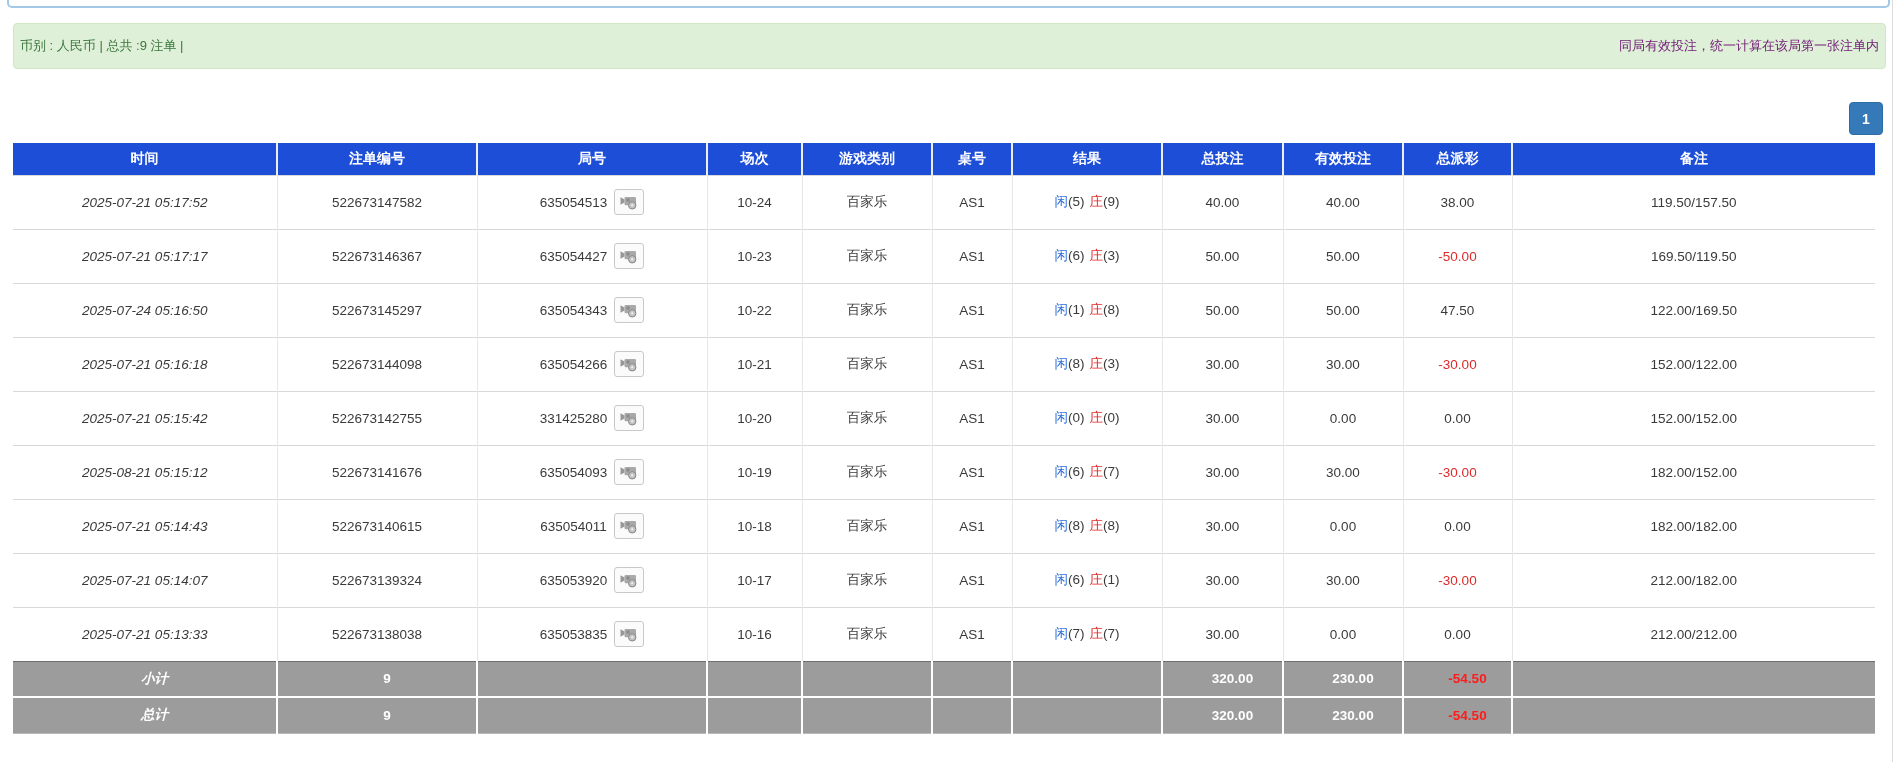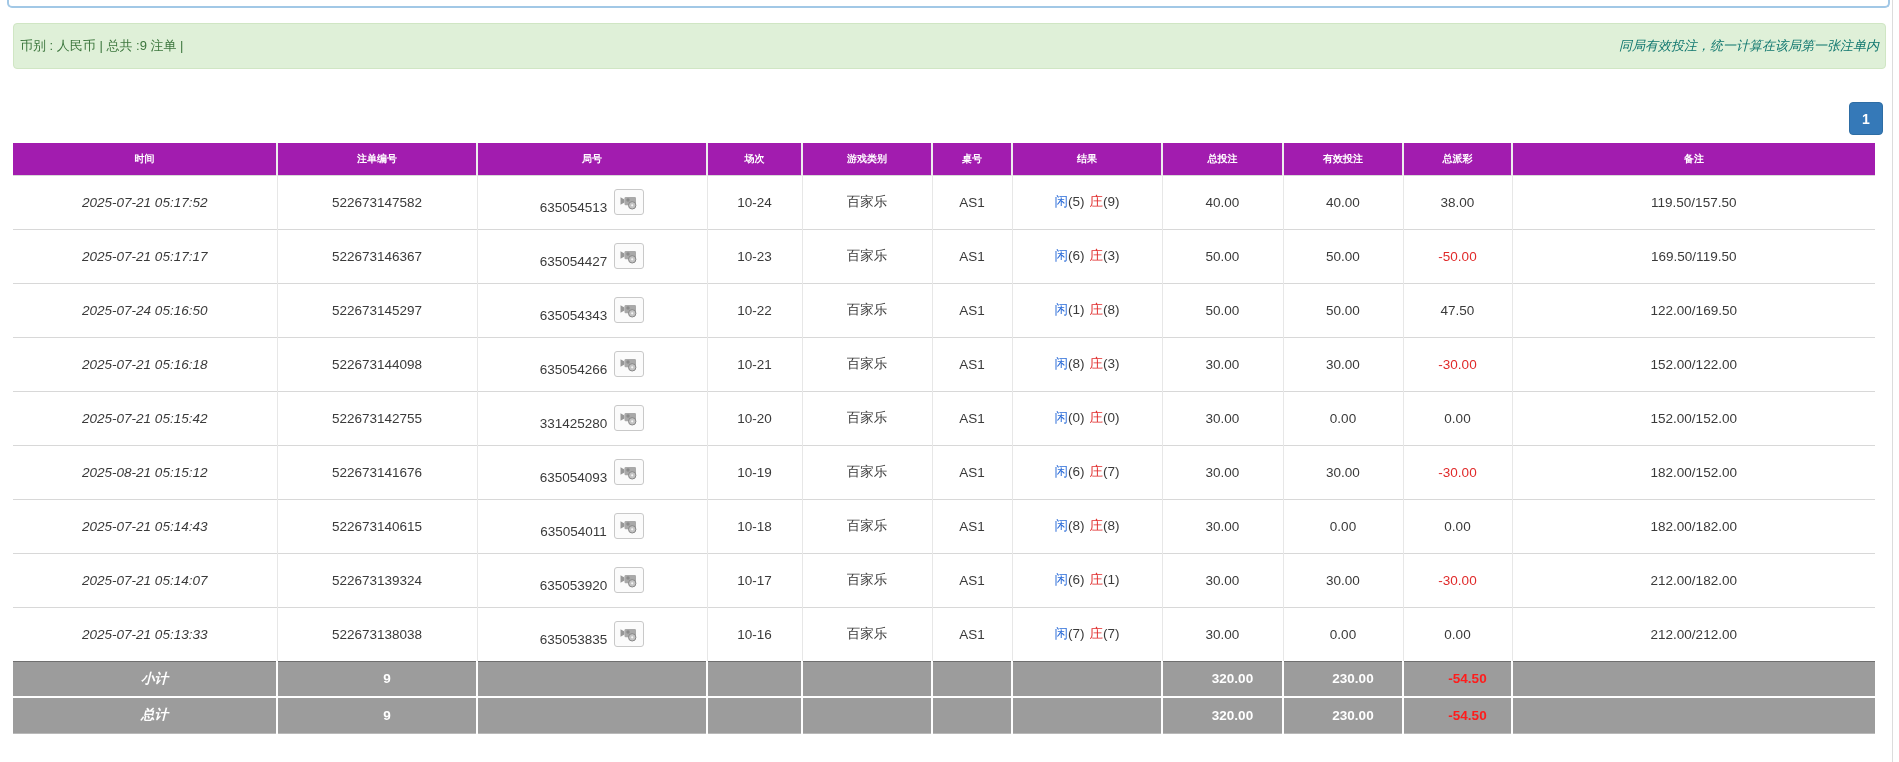--- a/index.html
+++ b/index.html
@@ -21,53 +21,53 @@
     border: 2px solid #a2c8e6; border-top: none;
     border-radius: 0 0 5px 5px;
   }
   .alert-bar {
     margin: 15px 13px 0 13px; height: 46px;
     background: #dff0d8; border: 1px solid #d0e6c4; border-radius: 4px;
     display: flex; align-items: center; justify-content: space-between;
     padding: 0 6px; font-size: 13px;
   }
   .alert-left { color: #3c763d; }
-  .alert-right { color: #0f766e; font-style: italic; }
+  .alert-right { color: #701a75; }
   .pager-row { margin: 0 13px; height: 74px; position: relative; }
   .page-btn {
     position: absolute; right: 3px; top: 33px;
     width: 34px; height: 33px;
     background: #3579b8; border: 1px solid #2e6da4; border-radius: 4px;
     color: #fff; font-size: 14px; font-weight: 700;
     display: flex; align-items: center; justify-content: center;
     cursor: pointer;
   }
   table.bets {
     margin: 0 13px; width: 1862px;
     border-collapse: collapse; table-layout: fixed;
     border-bottom: 1px solid #b9b9b9;
   }
   table.bets th {
-    background: #a21caf; color: #fff;
-    height: 32px; font-size: 10px; font-weight: 700;
+    background: #1d4ed8; color: #fff;
+    height: 32px; font-size: 14px; font-weight: 700;
     border-left: 2px solid #ededed;
   }
   table.bets th:first-child { border-left: none; }
   table.bets td {
     height: 54px; text-align: center; vertical-align: middle;
     font-size: 13.5px; color: #3a3a3a;
     border-top: 1px solid #d8d8d8; border-left: 1px solid #e7e7e7;
     overflow: hidden; white-space: nowrap;
   }
   table.bets td:first-child { border-left: none; font-style: italic; }
   .blue { color: #2b6cd9; }
   .red  { color: #e02a2a; }
   .banker-label { margin-left: 5px; }
   td.payout.neg { color: #e02a2a; }
-  .round-flex { display: flex; align-items: flex-end; justify-content: center; gap: 7px; }
+  .round-flex { display: flex; align-items: center; justify-content: center; gap: 7px; }
   .video-btn {
     width: 30px; height: 26px; flex: 0 0 auto;
     background: #fbfbfb; border: 1px solid #c9c9c9; border-radius: 3px;
     display: inline-flex; align-items: center; justify-content: center;
     cursor: pointer;
   }
   tr.footer td {
     background: #9c9c9c; color: #fff; font-weight: 700;
     height: 36px; font-size: 13.5px;
     border-left: 2px solid #fff; border-top: 2px solid #fff; padding-left: 20px;

